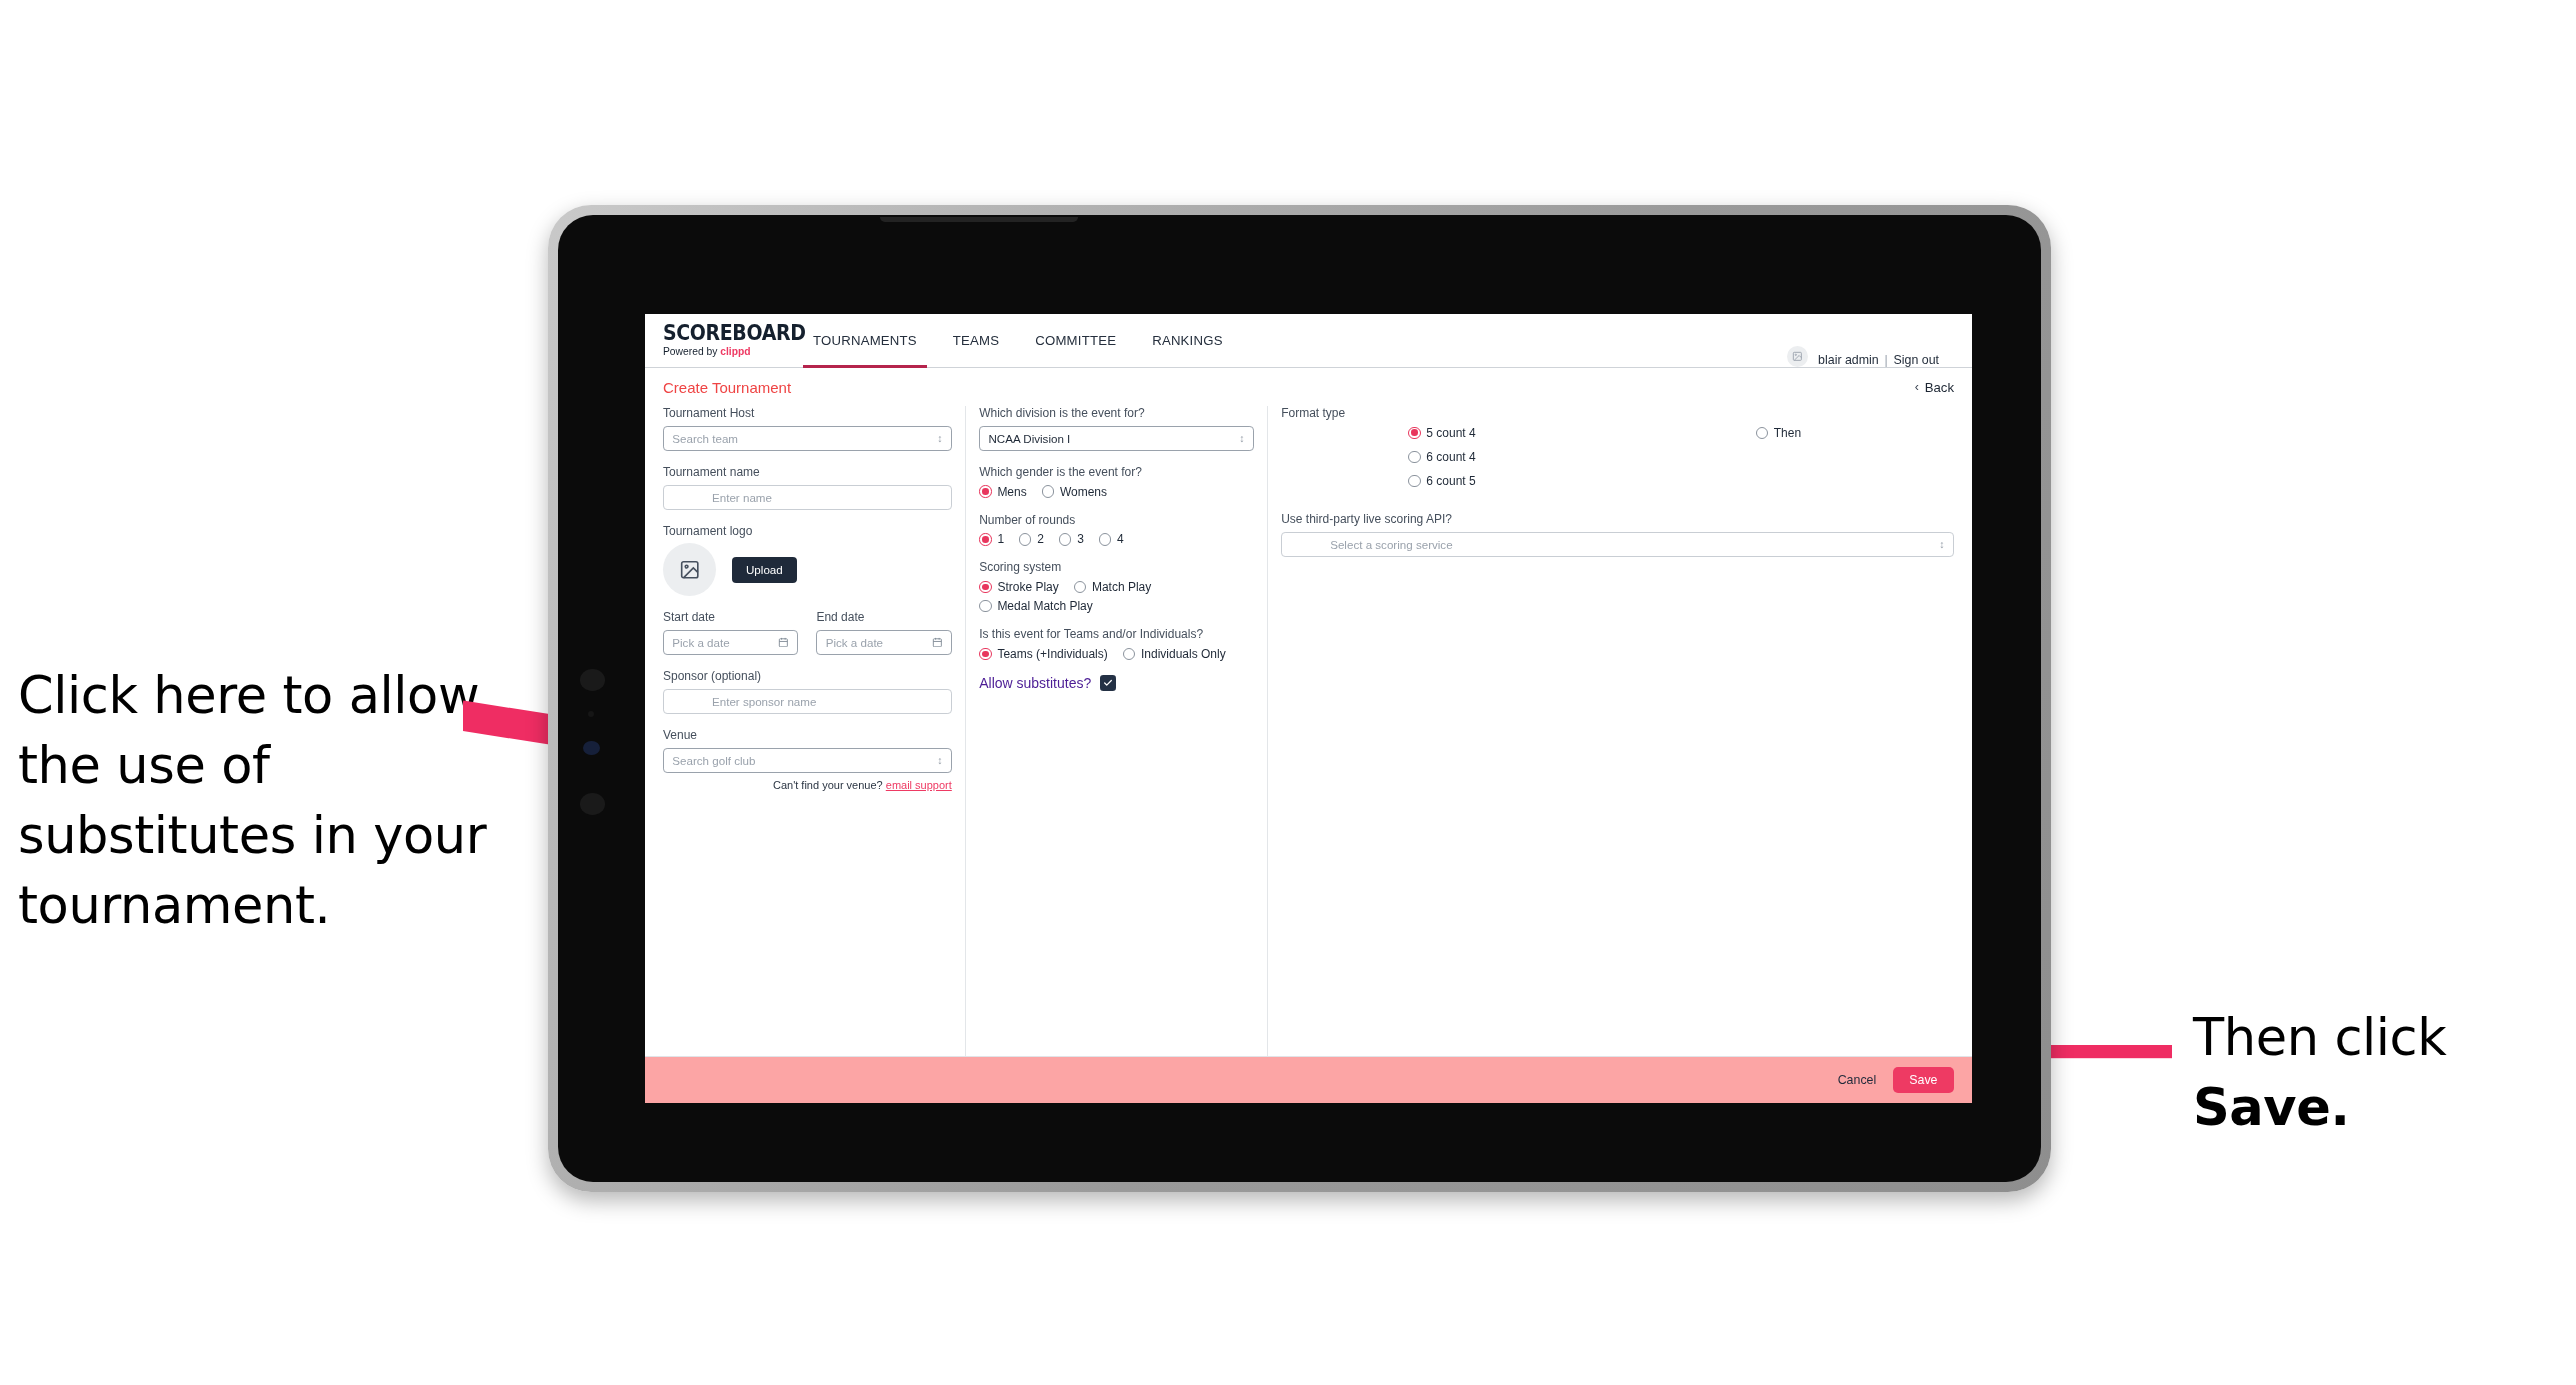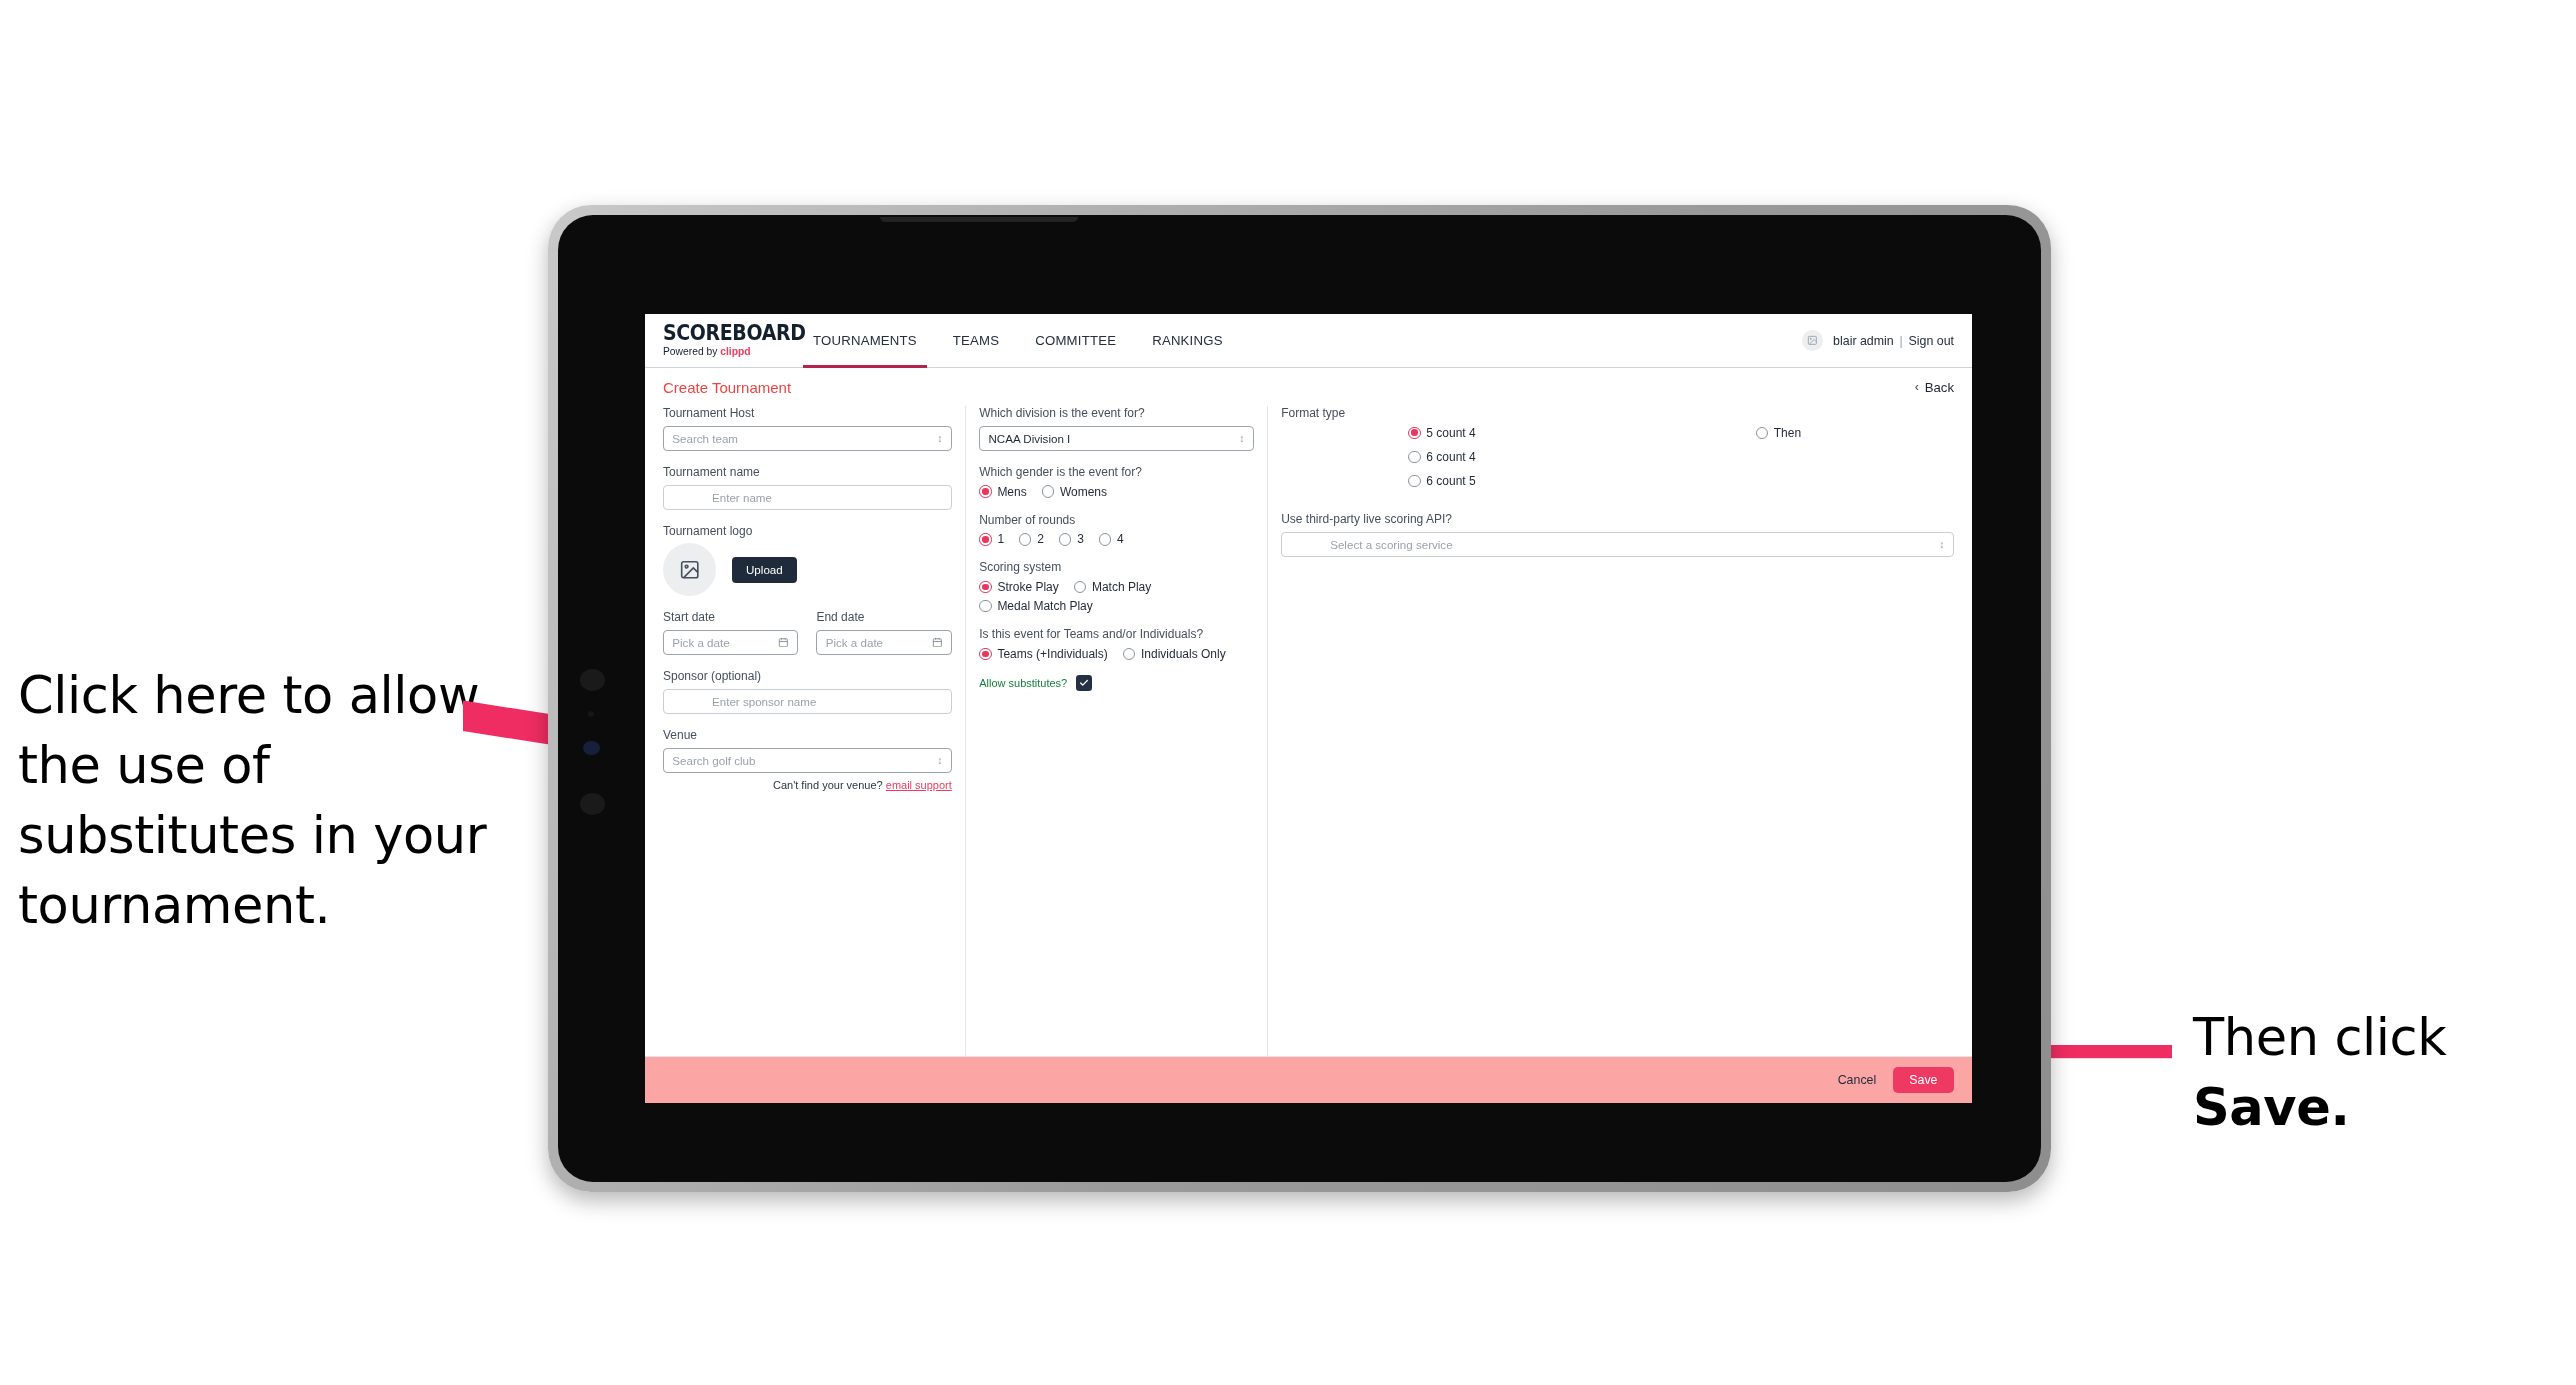--- a/index.html
+++ b/index.html
@@ -145,22 +145,22 @@
   .navtab.active::after {
     content: "";
     position: absolute;
     left: 8.3px; right: 8.3px; bottom: -0.8px;
     height: 2.5px;
     background: #b5244c;
   }
   .nav-right {
     margin-left: auto;
     display: flex;
-    align-items: center;
-    padding-right: 18px;
+    align-items: flex-end;
+    padding-right: 33px;
     gap: 10px;
   }
   .avatar {
     width: 21.5px; height: 21.5px;
     border-radius: 50%;
     background: #eceef0;
     display: flex; align-items: center; justify-content: center;
     color: #98a0ab;
   }
   .nav-user {
@@ -291,21 +291,21 @@
     position: absolute;
     left: 50%; top: 50%;
     width: 6.6px; height: 6.6px;
     margin: -3.3px 0 0 -3.3px;
     border-radius: 50%;
     background: #e8365d;
   }
 
   
   .cbrow { display: flex; align-items: center; gap: 9px; margin-top: 11.6px; }
-  .cbrow .cblabel { font-size: 11px; color: #15803d; }
+  .cbrow .cblabel { font-size: 14px; color: #4c1d95; }
   .checkbox {
     width: 15.7px; height: 15.7px;
     border-radius: 3.3px;
     background: #243145;
     display: flex; align-items: center; justify-content: center;
     cursor: pointer;
   }
   .checkbox svg { display:block; }
 
   

